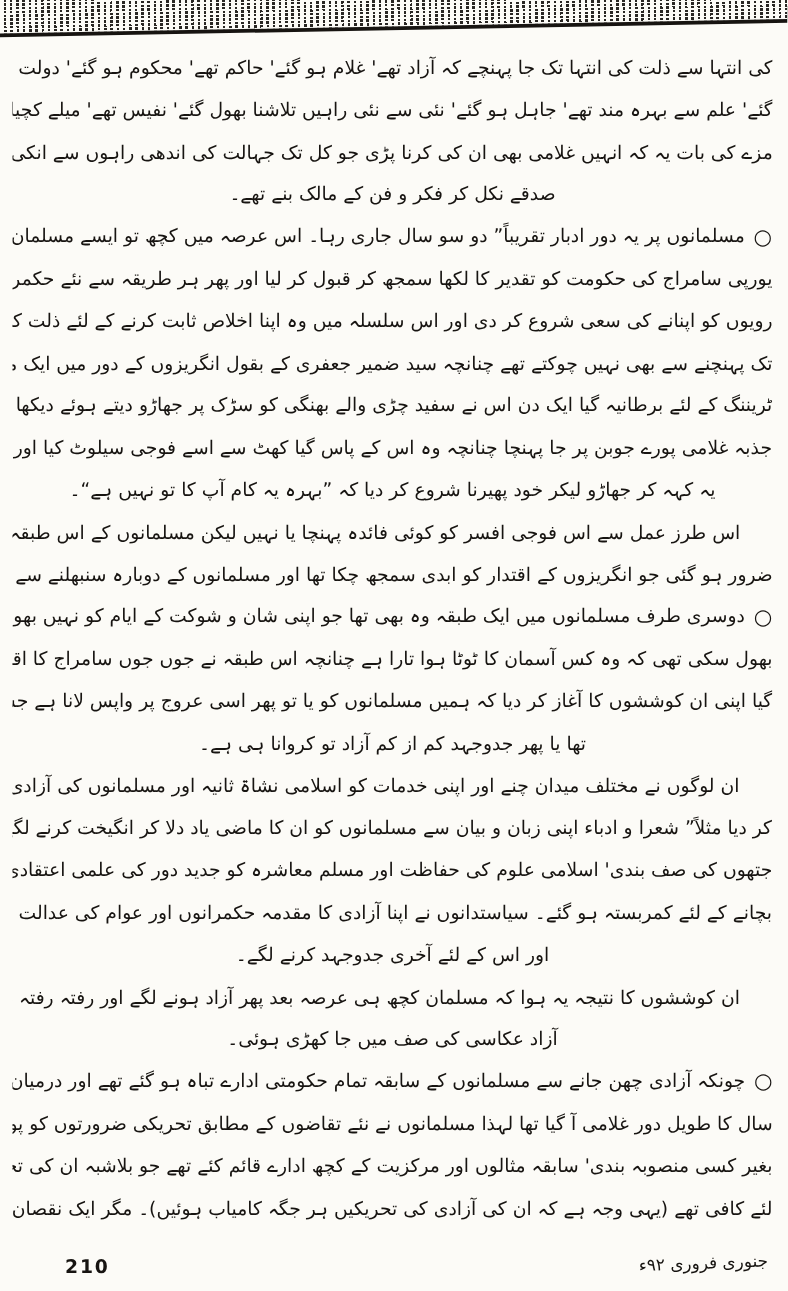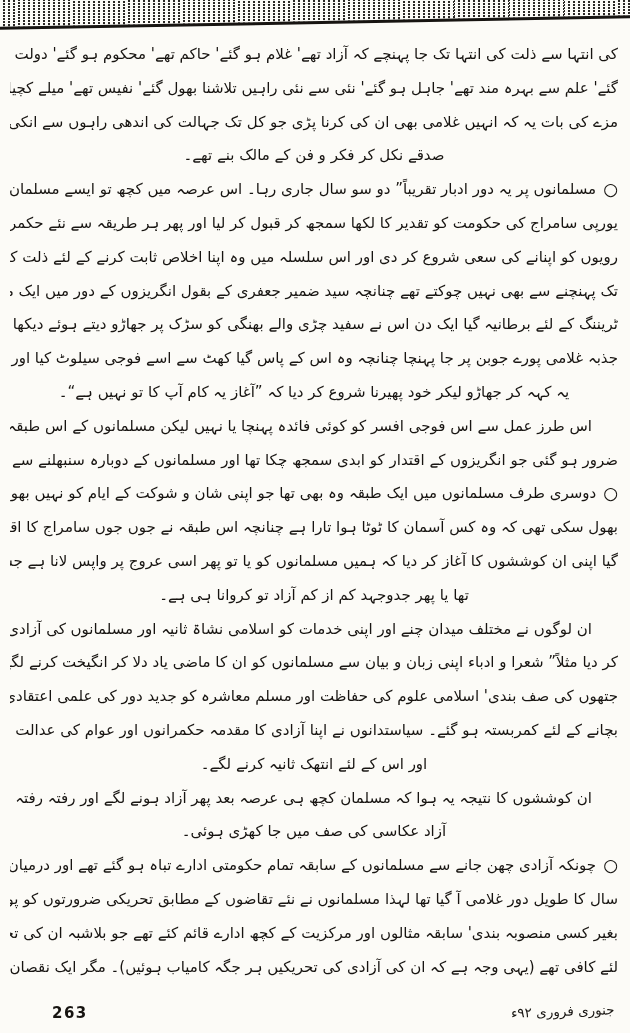--- a/index.html
+++ b/index.html
@@ -99,21 +99,21 @@
 
     <div>
       <div class="line">
         <span class="bullet">○</span><span>مسلمانوں پر یہ دور ادبار تقریباً” دو سو سال جاری رہا۔ اس عرصہ میں کچھ تو ایسے مسلمان پیدا ہو گئے جنہوں نے</span>
       </div>
       <div class="line">یورپی سامراج کی حکومت کو تقدیر کا لکھا سمجھ کر قبول کر لیا اور پھر ہر طریقہ سے نئے حکمرانوں' انکی روایات' انکے</div>
       <div class="line">رویوں کو اپنانے کی سعی شروع کر دی اور اس سلسلہ میں وہ اپنا اخلاص ثابت کرنے کے لئے ذلت کی آخری حدوں</div>
       <div class="line">تک پہنچنے سے بھی نہیں چوکتے تھے چنانچہ سید ضمیر جعفری کے بقول انگریزوں کے دور میں ایک مسلمان فوجی افسر</div>
       <div class="line">ٹریننگ کے لئے برطانیہ گیا ایک دن اس نے سفید چڑی والے بھنگی کو سڑک پر جھاڑو دیتے ہوئے دیکھا تو اس کا</div>
       <div class="line">جذبہ غلامی پورے جوبن پر جا پہنچا چنانچہ وہ اس کے پاس گیا کھٹ سے اسے فوجی سیلوٹ کیا اور اس کے ہاتھ سے</div>
-      <div class="line c">یہ کہہ کر جھاڑو لیکر خود پھیرنا شروع کر دیا کہ ”آغاز یہ کام آپ کا تو نہیں ہے“۔</div>
+      <div class="line c">یہ کہہ کر جھاڑو لیکر خود پھیرنا شروع کر دیا کہ ”بہرہ یہ کام آپ کا تو نہیں ہے“۔</div>
     </div>
 
     <div>
       <div class="line ind">اس طرز عمل سے اس فوجی افسر کو کوئی فائدہ پہنچا یا نہیں لیکن مسلمانوں کے اس طبقہ کی ذہنیت کی عکاسی</div>
       <div class="line e">ضرور ہو گئی جو انگریزوں کے اقتدار کو ابدی سمجھ چکا تھا اور مسلمانوں کے دوبارہ سنبھلنے سے مایوس ہو چکا تھا۔</div>
     </div>
 
     <div>
       <div class="line">
         <span class="bullet">○</span><span>دوسری طرف مسلمانوں میں ایک طبقہ وہ بھی تھا جو اپنی شان و شوکت کے ایام کو نہیں بھولا تھا نہ اسے یہ بات</span>
@@ -121,35 +121,35 @@
       <div class="line">بھول سکی تھی کہ وہ کس آسمان کا ٹوٹا ہوا تارا ہے چنانچہ اس طبقہ نے جوں جوں سامراج کا اقتدار عروج حاصل کرتا</div>
       <div class="line">گیا اپنی ان کوششوں کا آغاز کر دیا کہ ہمیں مسلمانوں کو یا تو پھر اسی عروج پر واپس لانا ہے جس سے ان کا زوال ہوا</div>
       <div class="line c">تھا یا پھر جدوجہد کم از کم آزاد تو کروانا ہی ہے۔</div>
     </div>
 
     <div>
       <div class="line ind">ان لوگوں نے مختلف میدان چنے اور اپنی خدمات کو اسلامی نشاۃ ثانیہ اور مسلمانوں کی آزادی کے لئے وقف</div>
       <div class="line">کر دیا مثلاً” شعرا و ادباء اپنی زبان و بیان سے مسلمانوں کو ان کا ماضی یاد دلا کر انگیخت کرنے لگے۔ علماء مسلح</div>
       <div class="line">جتھوں کی صف بندی' اسلامی علوم کی حفاظت اور مسلم معاشرہ کو جدید دور کی علمی اعتقادی عملی خرابیوں سے</div>
       <div class="line">بچانے کے لئے کمربستہ ہو گئے۔ سیاستدانوں نے اپنا آزادی کا مقدمہ حکمرانوں اور عوام کی عدالت میں پیش کر دیا</div>
-      <div class="line c">اور اس کے لئے انتھک ثانیہ کرنے لگے۔</div>
+      <div class="line c">اور اس کے لئے آخری جدوجہد کرنے لگے۔</div>
     </div>
 
     <div>
       <div class="line ind">ان کوششوں کا نتیجہ یہ ہوا کہ مسلمان کچھ ہی عرصہ بعد پھر آزاد ہونے لگے اور رفتہ رفتہ دو تہائی مسلم دنیا</div>
       <div class="line c">آزاد عکاسی کی صف میں جا کھڑی ہوئی۔</div>
     </div>
 
     <div>
       <div class="line">
         <span class="bullet">○</span><span>چونکہ آزادی چھن جانے سے مسلمانوں کے سابقہ تمام حکومتی ادارے تباہ ہو گئے تھے اور درمیان میں دو سو</span>
       </div>
       <div class="line">سال کا طویل دور غلامی آ گیا تھا لہذا مسلمانوں نے نئے تقاضوں کے مطابق تحریکی ضرورتوں کو پورا کرنے کے لئے</div>
       <div class="line">بغیر کسی منصوبہ بندی' سابقہ مثالوں اور مرکزیت کے کچھ ادارے قائم کئے تھے جو بلاشبہ ان کی تحریکی ضرورتوں کے</div>
       <div class="line">لئے کافی تھے (یہی وجہ ہے کہ ان کی آزادی کی تحریکیں ہر جگہ کامیاب ہوئیں)۔ مگر ایک نقصان یہ ہوا کہ یہ تحریکی</div>
     </div>
 
   </div>
 
   <div class="footer-date">جنوری فروری ۹۲ء</div>
-  <div class="footer-page">263</div>
+  <div class="footer-page">210</div>
 
 </div>
 
 </body></html>

